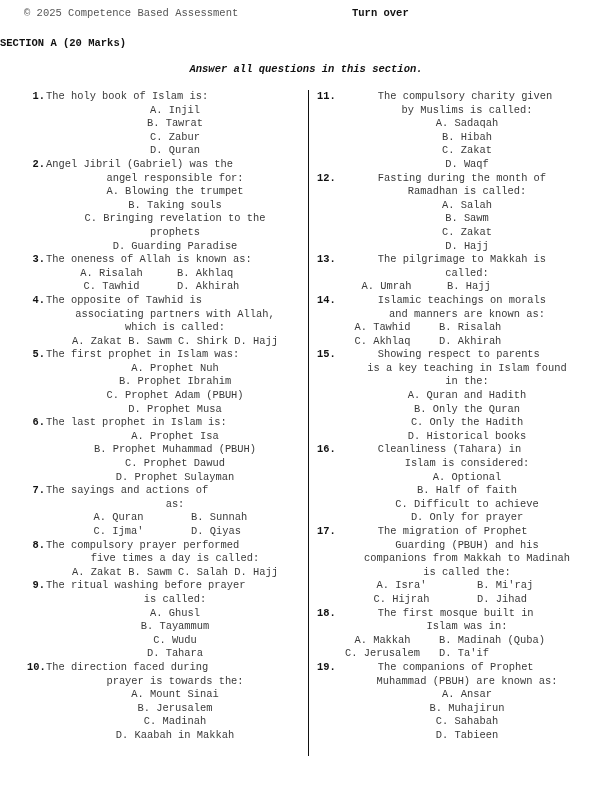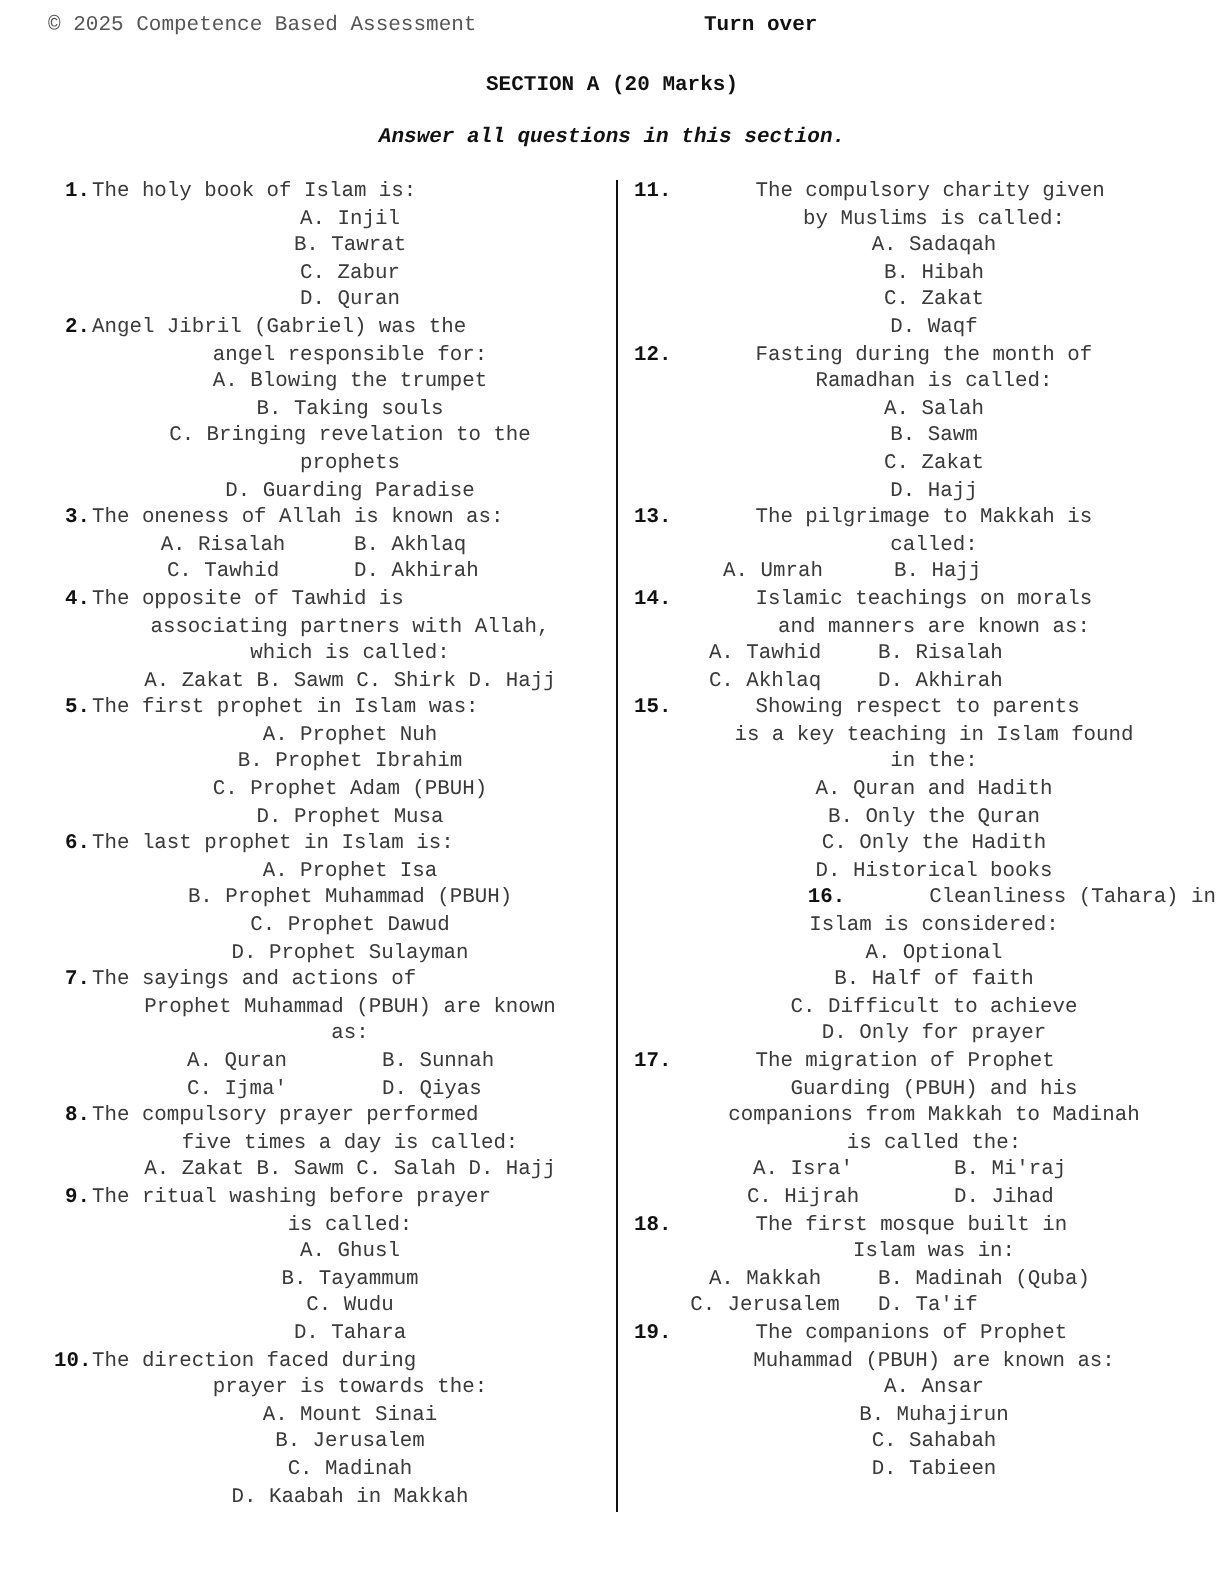--- a/index.html
+++ b/index.html
@@ -9,21 +9,21 @@
       color: #3a3a3a;
     }
     .header-line {
       position: absolute; top: 7px; left: 24px; font-size: 10.5px; color: #555;
       white-space: pre;
     }
     .turn-over {
       position: absolute; top: 7px; left: 352px; font-size: 10.5px; font-weight: bold; color: #111;
     }
     .section-title {
-      position: absolute; top: 37px; left: 0; width: 612px; text-align: center;
+      position: absolute; top: 37px; left: 0; width: 612px; 
       font-size: 10.5px; font-weight: bold; color: #111;
     }
     .instruction {
       position: absolute; top: 63px; left: 0; width: 612px; text-align: center;
       font-size: 10.5px; font-weight: bold; font-style: italic; color: #111;
     }
     .divider {
       position: absolute; left: 308px; top: 90px; width: 1px; height: 666px; background: #111;
     }
     .col {
@@ -103,21 +103,20 @@
       <div class="q-rest" style="padding-left: 0px;">
         <span class="opt">A. Prophet Isa</span>
         <span class="opt">B. Prophet Muhammad (PBUH)</span>
         <span class="opt">C. Prophet Dawud</span>
         <span class="opt">D. Prophet Sulayman</span>
       </div>
     </div>
     <div class="q">
       <div class="q-stem" style="margin-left: -18px;"><span class="q-num left">7.</span><span>The sayings and actions of</span></div>
       <div class="q-rest" style="padding-left: 0px;">
-        <span class="stem-cont">Prophet Muhammad (PBUH) are known</span>
         <span class="stem-cont">as:</span>
         <div class="opt-row"><span class="cell" style="width: 145px;">A. Quran</span><span class="cell">B. Sunnah</span></div>
         <div class="opt-row"><span class="cell" style="width: 145px;">C. Ijma'</span><span class="cell">D. Qiyas</span></div>
       </div>
     </div>
     <div class="q">
       <div class="q-stem" style="margin-left: -18px;"><span class="q-num left">8.</span><span>The compulsory prayer performed</span></div>
       <div class="q-rest" style="padding-left: 0px;">
         <span class="stem-cont">five times a day is called:</span>
         <span class="opt">A. Zakat B. Sawm C. Salah D. Hajj</span>
@@ -185,21 +184,21 @@
       <div class="q-rest" style="padding-left: 0px;">
         <span class="stem-cont">is a key teaching in Islam found</span>
         <span class="stem-cont">in the:</span>
         <span class="opt">A. Quran and Hadith</span>
         <span class="opt">B. Only the Quran</span>
         <span class="opt">C. Only the Hadith</span>
         <span class="opt">D. Historical books</span>
       </div>
     </div>
     <div class="q">
-      <div class="q-stem" style="margin-left: -9px; text-align: right;"><span class="q-num right">16.</span><span style="display: inline-block; width: 42px;"></span><span>Cleanliness (Tahara) in</span></div>
+      <div class="q-stem" style="margin-left: -9px;"><span class="q-num right">16.</span><span style="display: inline-block; width: 42px;"></span><span>Cleanliness (Tahara) in</span></div>
       <div class="q-rest" style="padding-left: 0px;">
         <span class="stem-cont">Islam is considered:</span>
         <span class="opt">A. Optional</span>
         <span class="opt">B. Half of faith</span>
         <span class="opt">C. Difficult to achieve</span>
         <span class="opt">D. Only for prayer</span>
       </div>
     </div>
     <div class="q">
       <div class="q-stem" style="margin-left: -9px;"><span class="q-num right">17.</span><span style="display: inline-block; width: 42px;"></span><span>The migration of Prophet</span></div>

